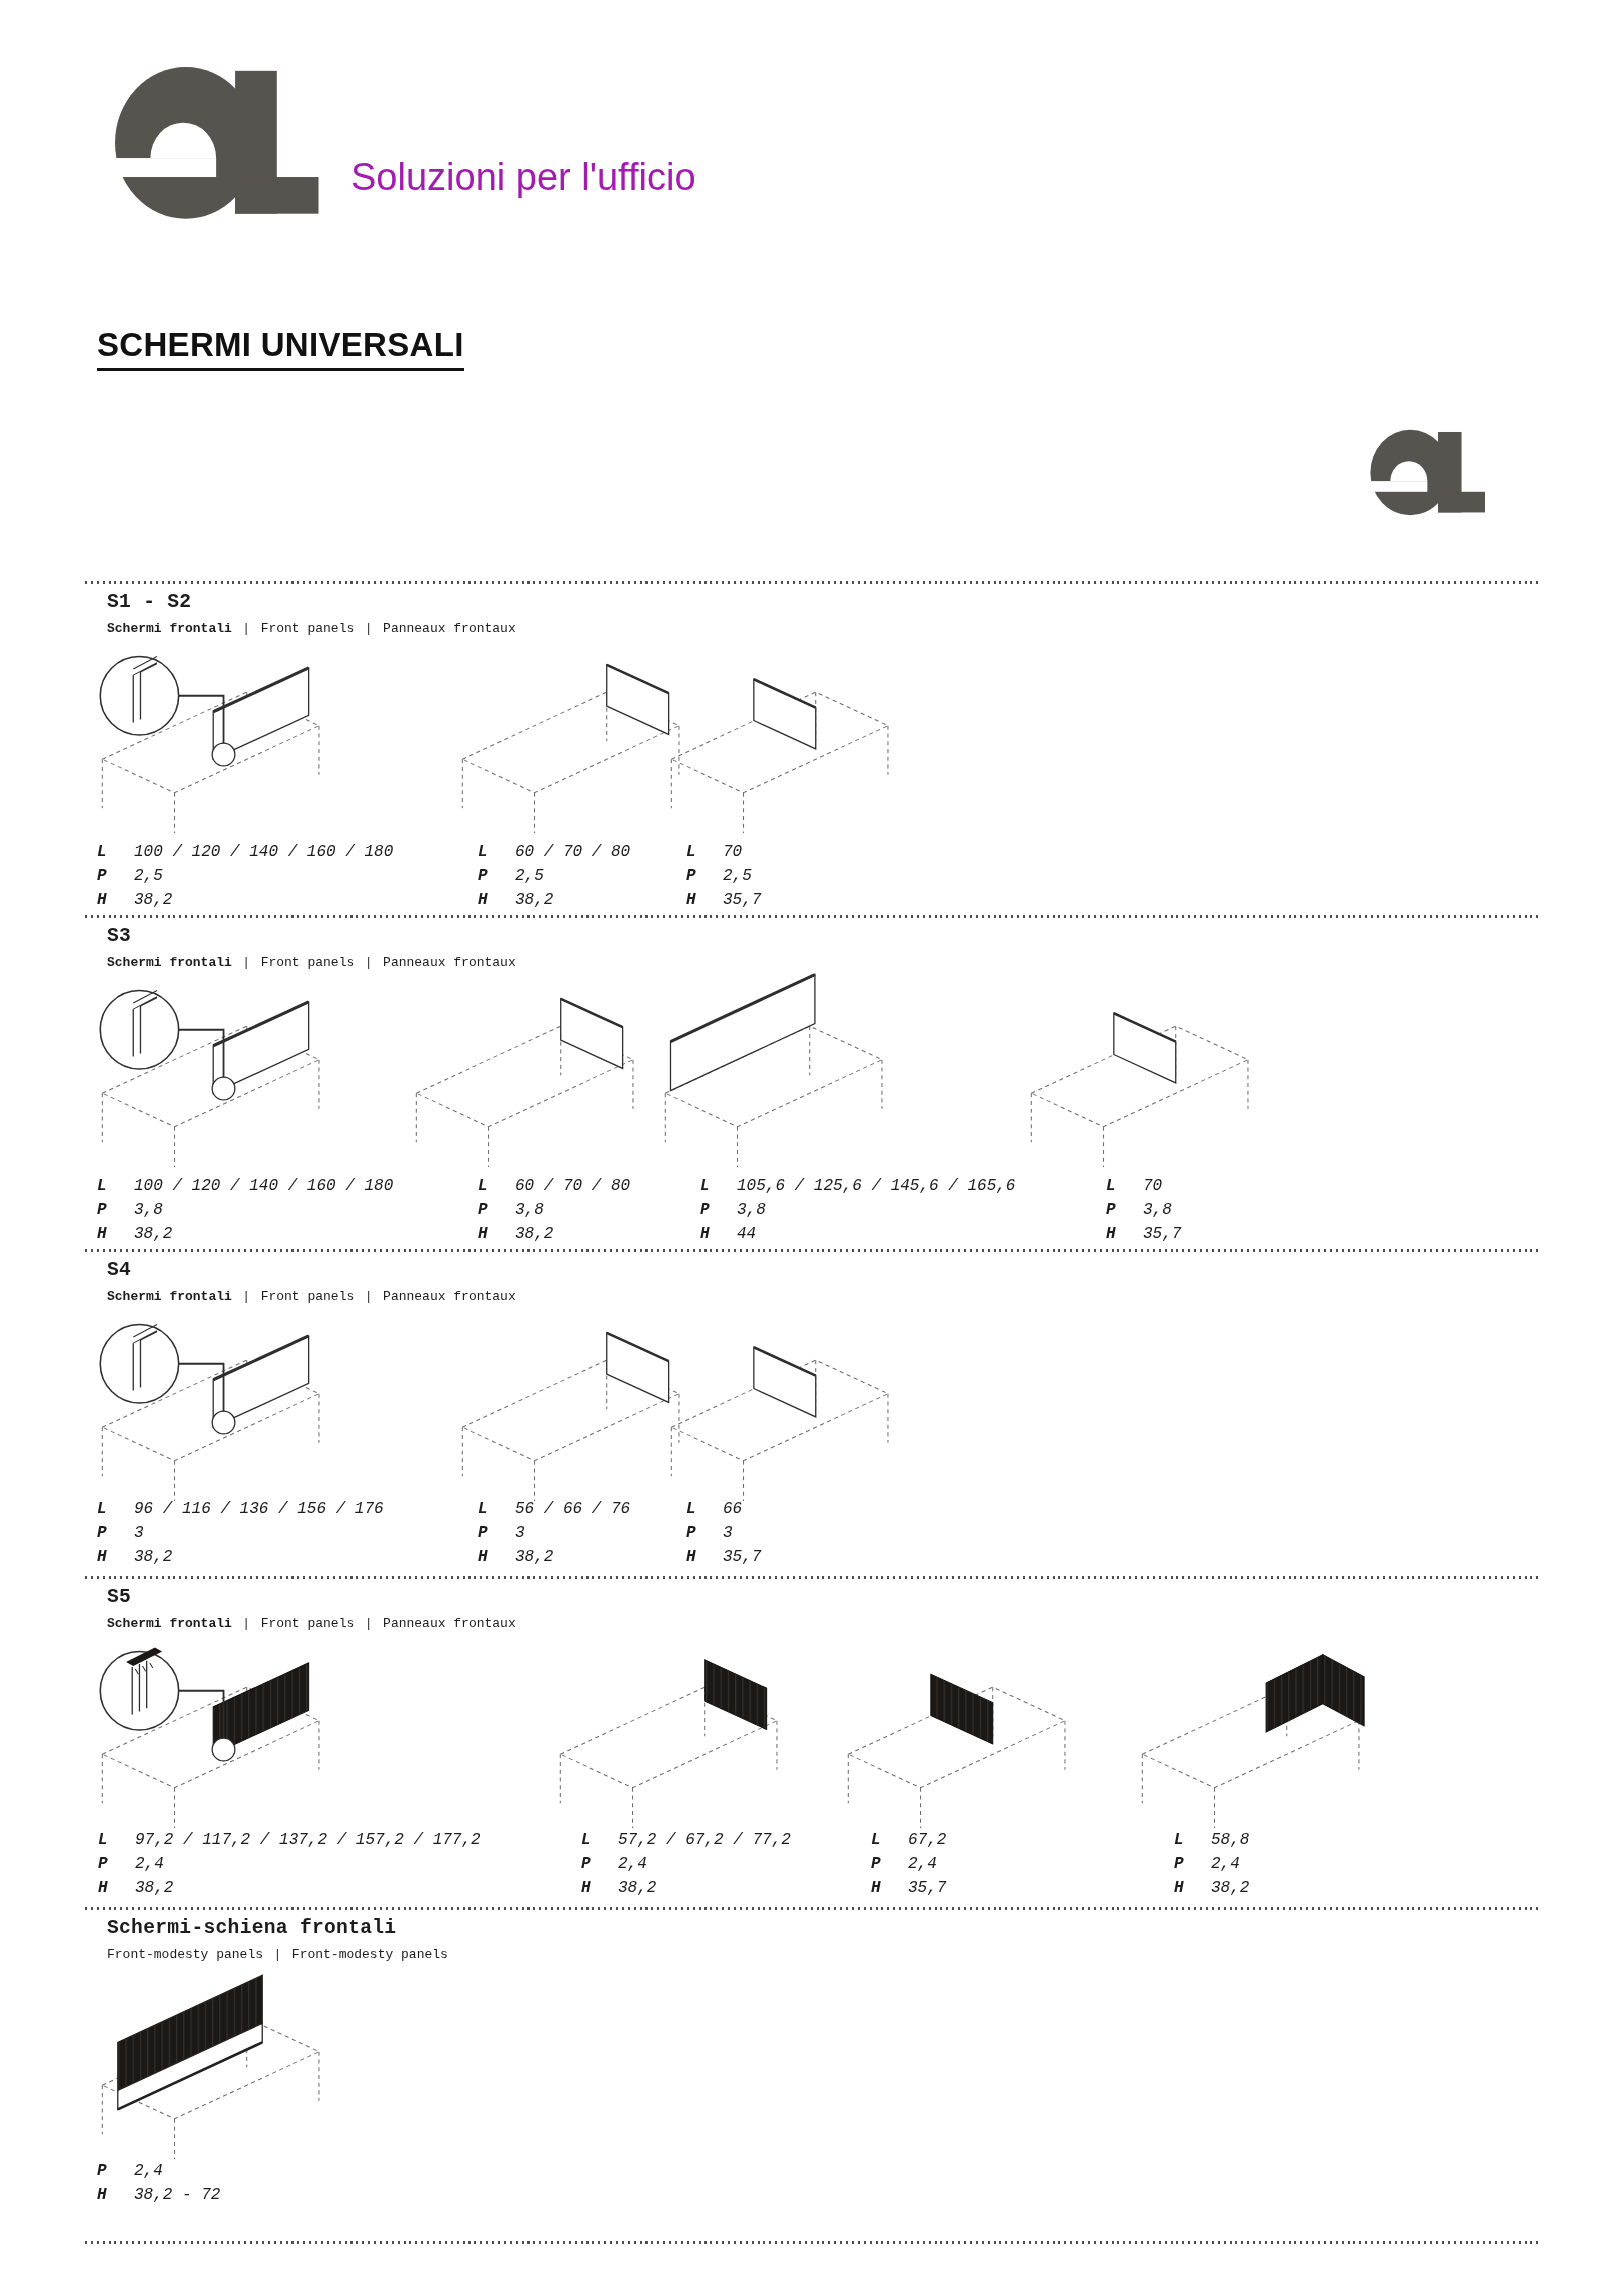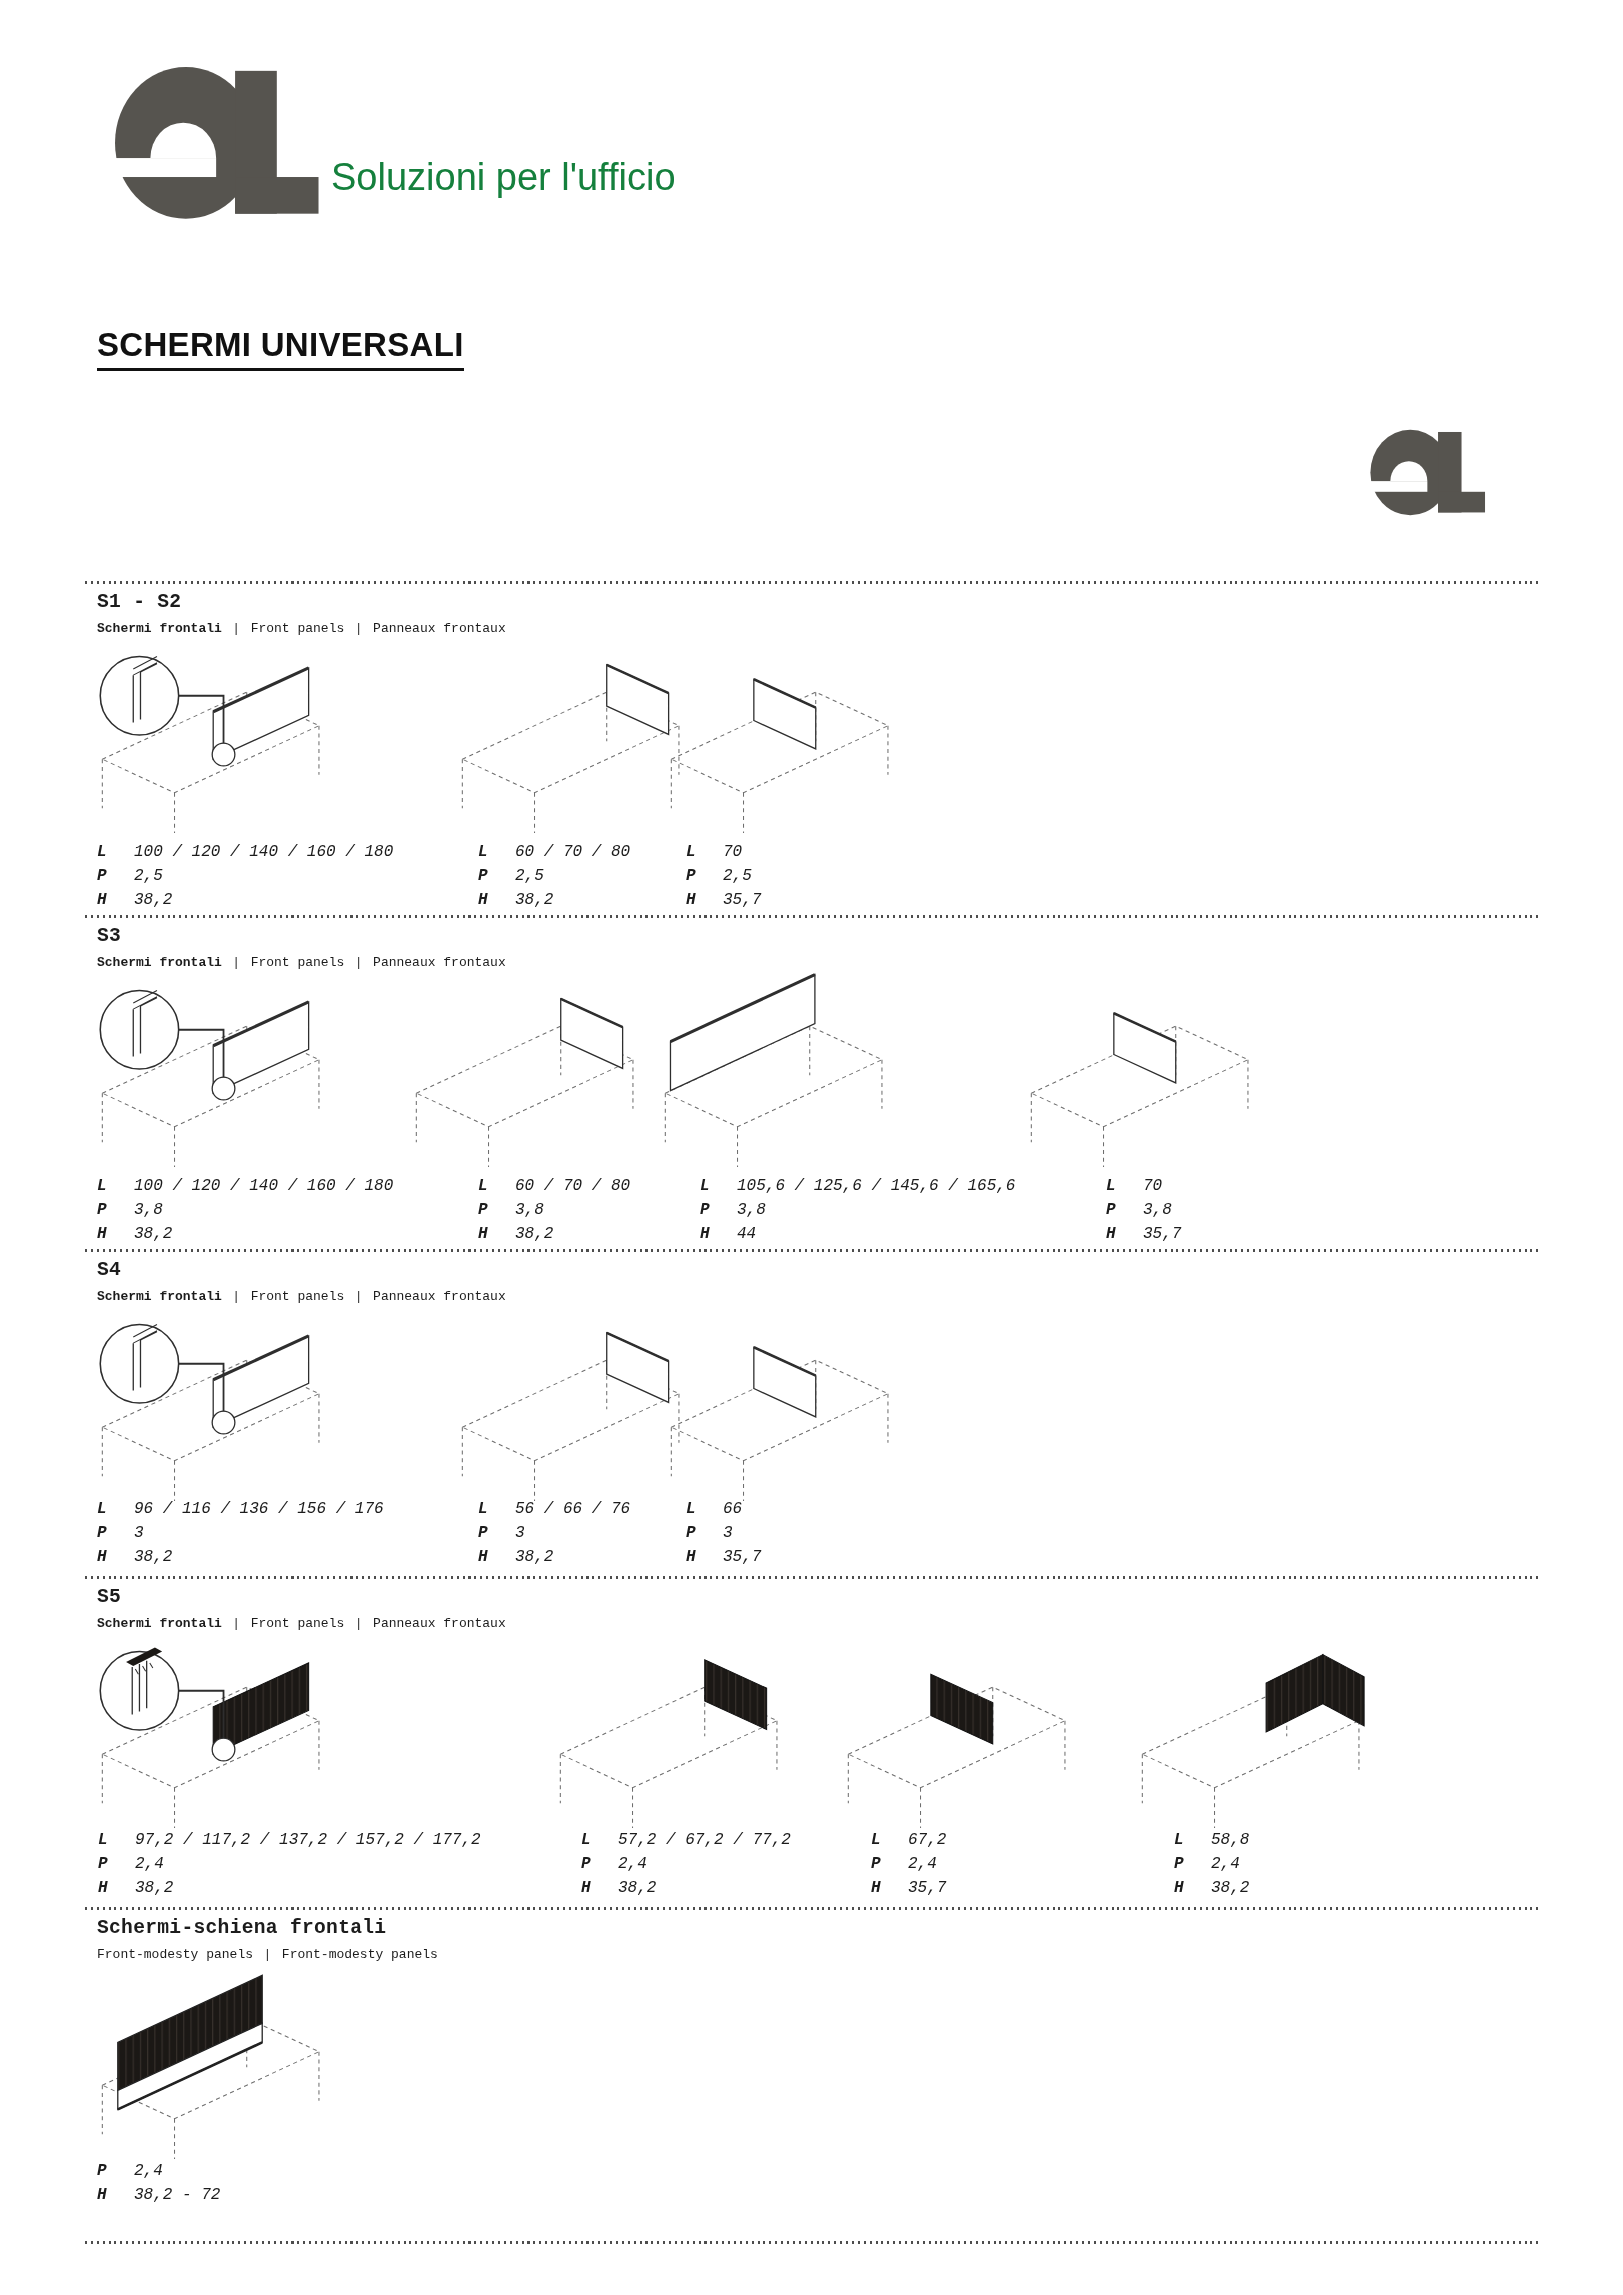--- a/index.html
+++ b/index.html
@@ -5,35 +5,35 @@
   html,body{margin:0;padding:0;}
   body{
     width:1623px;height:2295px;position:relative;background:#ffffff;
     font-family:"Liberation Mono","DejaVu Sans Mono",monospace;color:#1c1c1c;
     overflow:hidden;
   }
   .sep-dotted{
     position:absolute;left:85px;width:1456px;height:2.6px;
     background:repeating-linear-gradient(90deg,#4d4d4d 0 2px,transparent 2px 5.9px);
   }
-  .sec-head{position:absolute;white-space:nowrap;}
+  .sec-head{position:absolute;white-space:nowrap;margin-left:10px;}
   .sec-code{font-weight:bold;font-size:19.6px;line-height:25px;letter-spacing:0.3px;}
   .sec-sub{font-size:13px;line-height:27.5px;}
   .sec-sub .b{font-weight:bold;}
   .pipe{margin:0 10.5px;color:#2e2e2e;font-weight:normal;}
   .dims{position:absolute;font-size:16px;line-height:24px;white-space:nowrap;font-style:italic;}
   .dims .k{display:inline-block;width:37px;font-weight:bold;}
   .page-title{
     position:absolute;font-family:"Liberation Sans",sans-serif;font-weight:bold;
     font-size:33px;color:#111;border-bottom:3.3px solid #111;padding-bottom:4px;
     letter-spacing:0.3px;white-space:nowrap;
   }
   .tagline{
     position:absolute;font-family:"Liberation Sans",sans-serif;
-    font-size:38px;color:#15803d;white-space:nowrap;
+    font-size:38px;color:#a21caf;white-space:nowrap;margin-left:20px;
   }
   svg.draw{position:absolute;}
 </style>
 </head>
 <body>
 
 <svg width="0" height="0" style="position:absolute" aria-hidden="true">
   <defs>
     <pattern id="slats" width="14" height="18" patternUnits="userSpaceOnUse">
       <rect width="14" height="18" fill="#1b1815"></rect>

